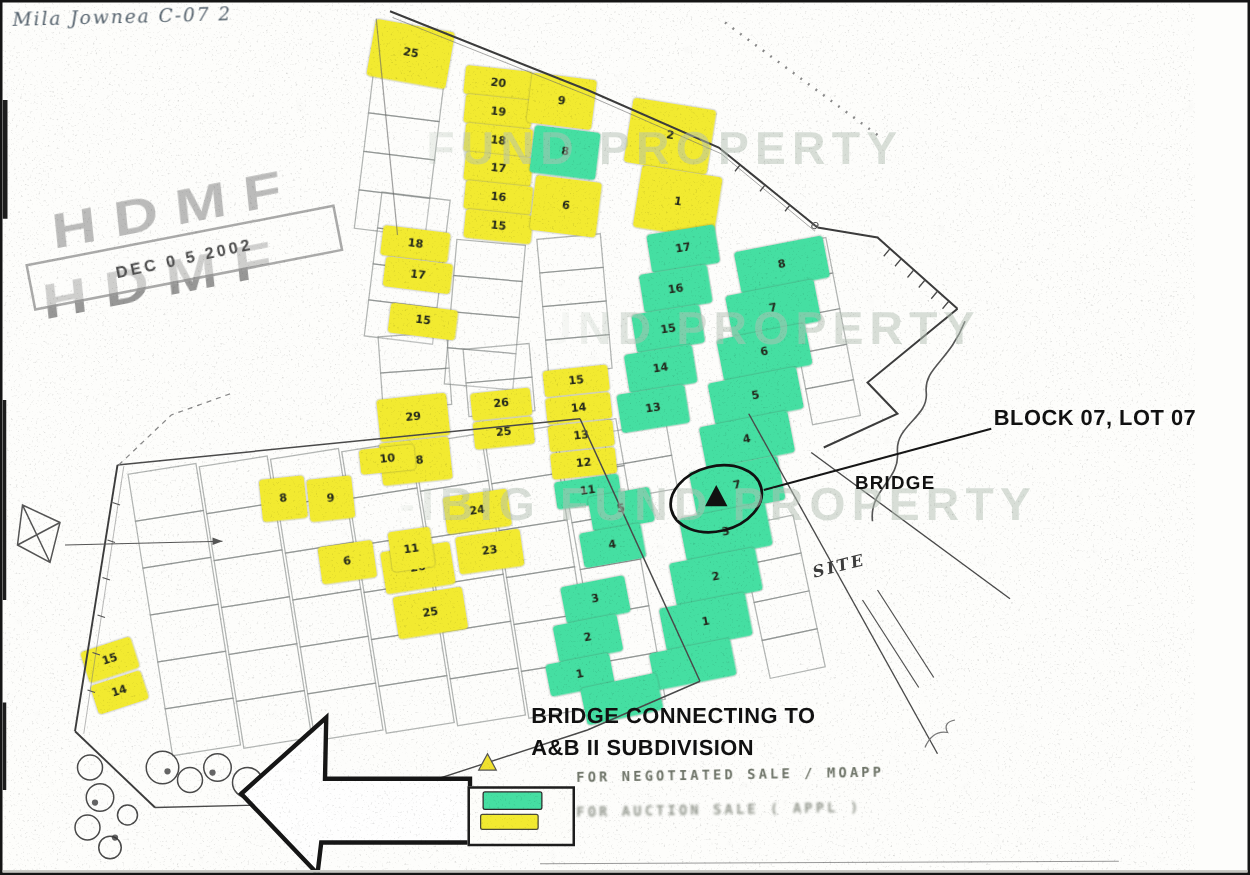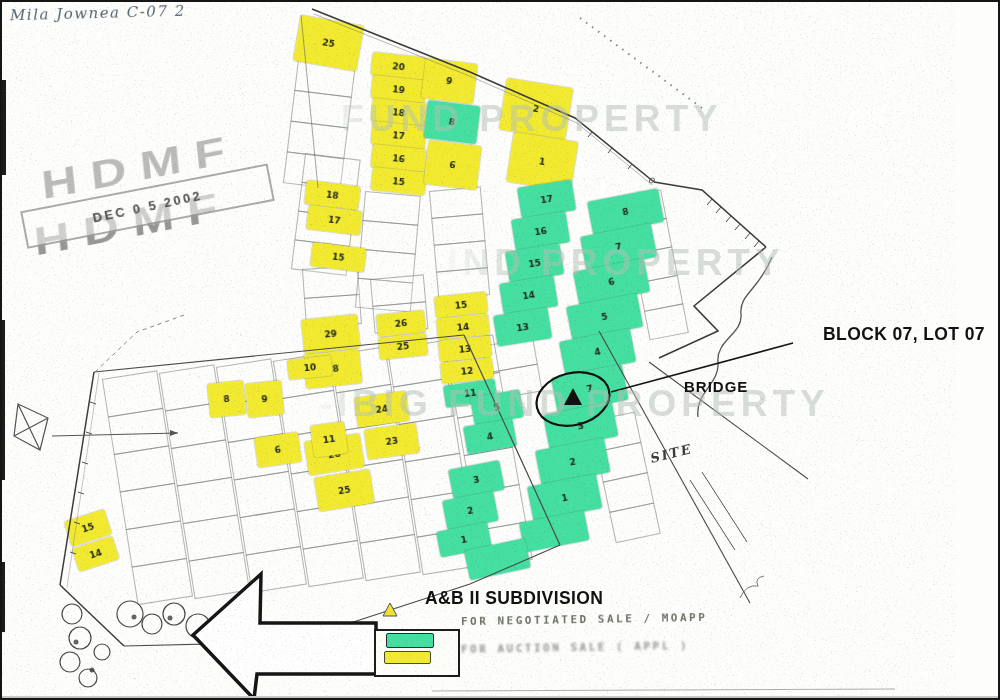--- a/index.html
+++ b/index.html
@@ -314,24 +314,25 @@
     <div class="hand-note">Mila Jownea C-07 2</div>
 
     <div class="stamp">
       <div class="letters l1">HDMF</div>
       <div class="letters l2">HDMF</div>
       <div class="band">
         <span class="date">DEC 0 5 2002</span>
       </div>
     </div>
 
-    <div class="lbl big" style="left:793px;top:322px;margin-left:28px;">BLOCK 07, LOT 07</div>
+    <div class="lbl big" style="left:793px;top:322px;">BLOCK 07, LOT 07</div>
     <div class="lbl mid" style="left:682px;top:376px;">BRIDGE</div>
     <div class="site" style="left:648px;top:444px;">SITE</div>
 
+    <div class="lbl big" style="left:423px;top:560px;">BRIDGE CONNECTING TO</div>
     <div class="lbl big" style="left:423px;top:586px;">A&amp;B II SUBDIVISION</div>
 
     <div class="legend-box"></div>
     <div class="swatch sw-g" style="background: rgb(69, 223, 162);"></div>
     <div class="swatch sw-y" style="background: rgb(242, 234, 48);"></div>
     <div class="hand-legend hl1">FOR NEGOTIATED SALE / MOAPP</div>
     <div class="hand-legend hl2">FOR AUCTION SALE ( APPL )</div>
   </div>
 
   <svg class="full" width="1000" height="700" viewBox="0 0 1000 700" style="pointer-events:none;">

